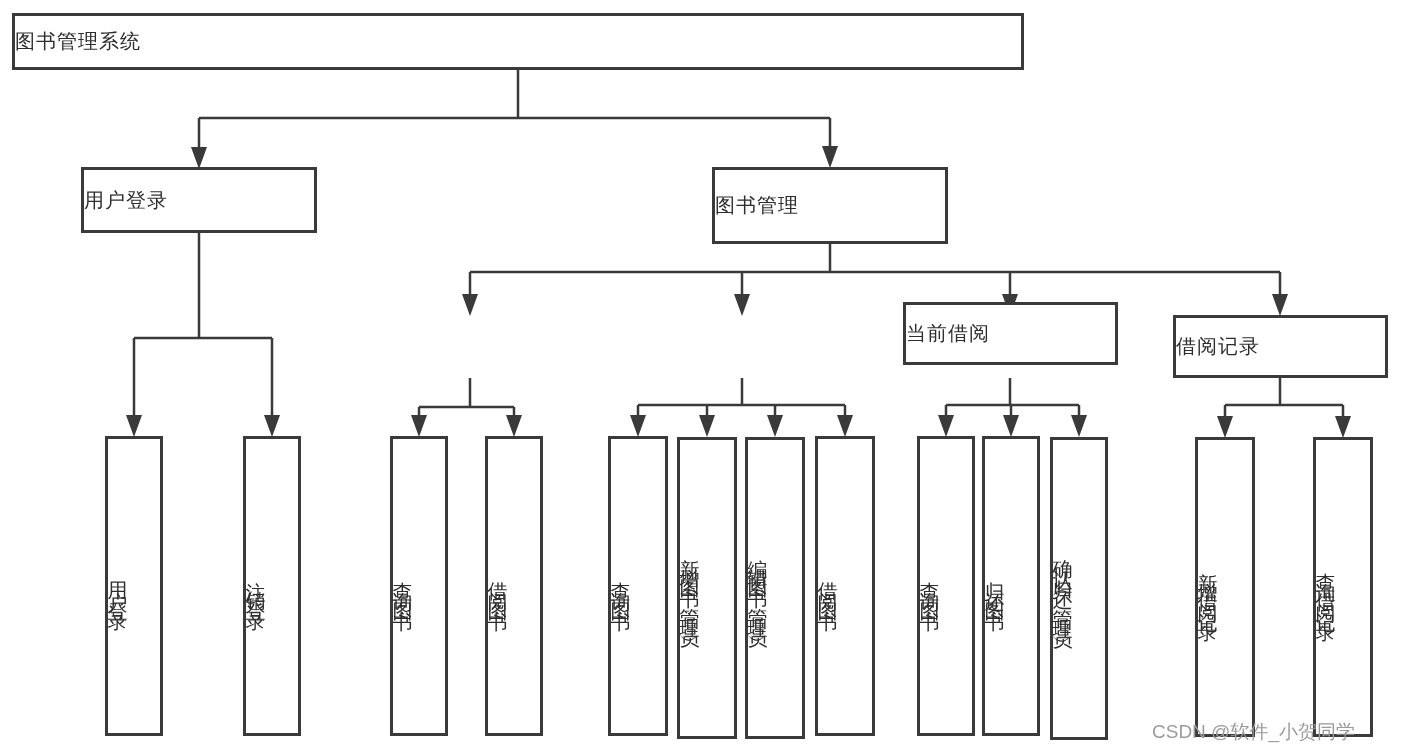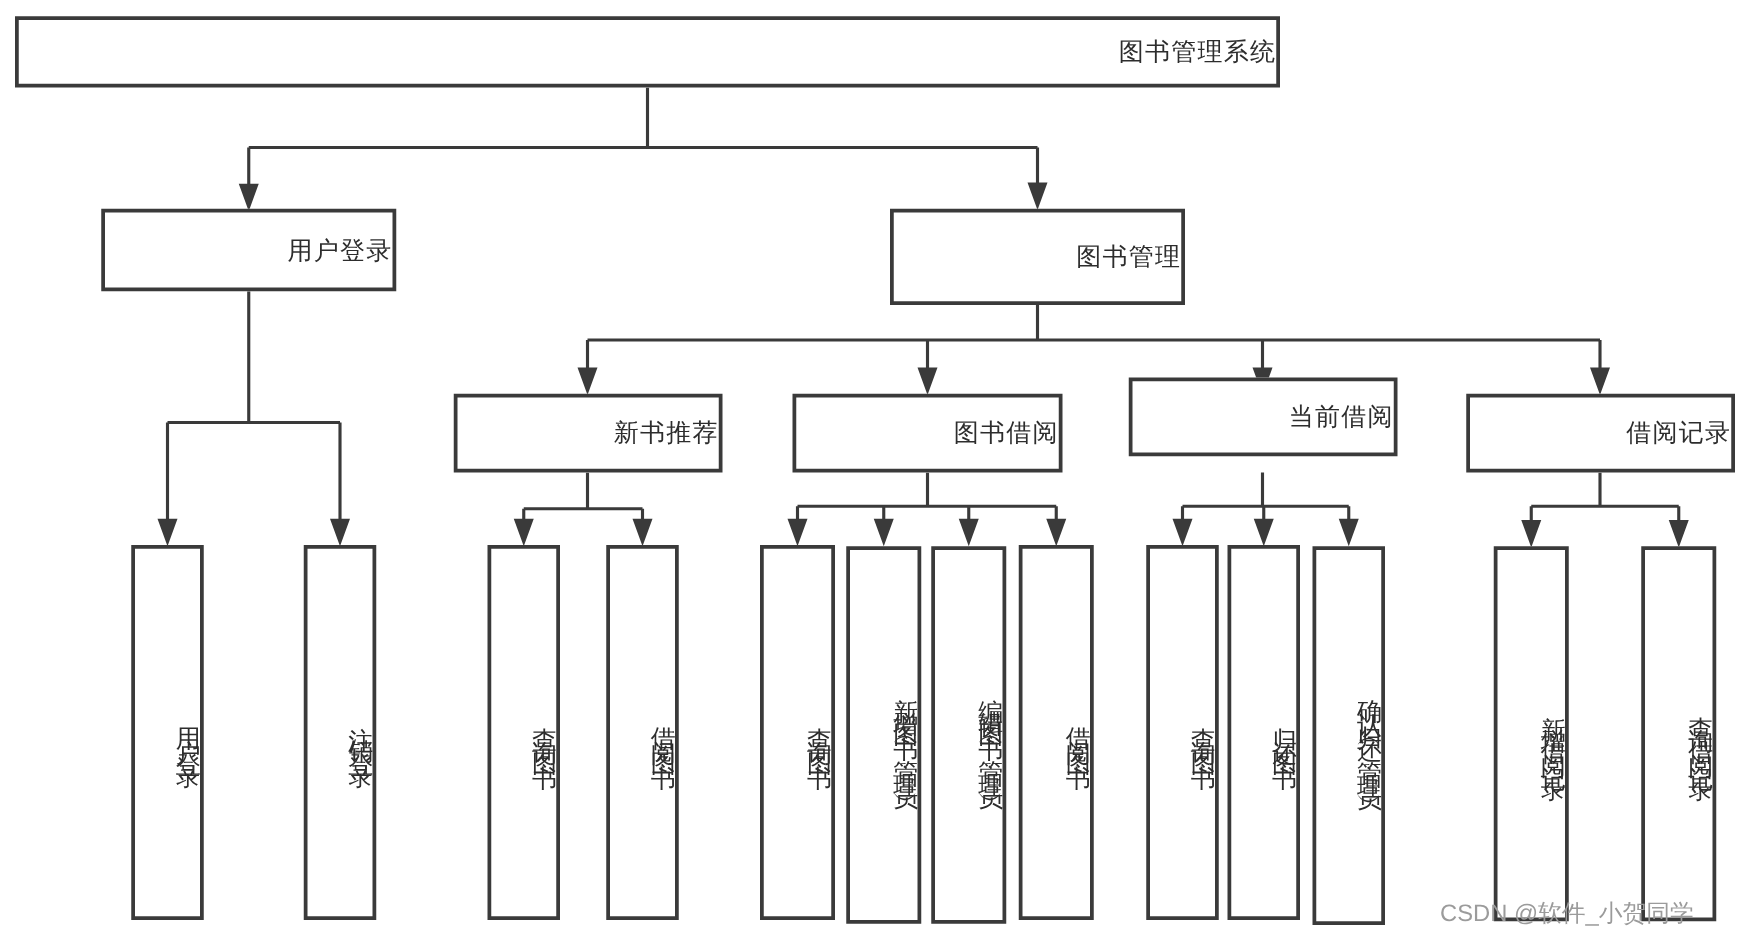--- a/index.html
+++ b/index.html
@@ -23,21 +23,21 @@
     height: 747px;
     pointer-events: none;
   }
   .box {
     position: absolute;
     box-sizing: border-box;
     background: #ffffff;
     border: 3px solid #3a3a3a;
     display: flex;
     align-items: center;
-    justify-content: flex-end;
+    justify-content: flex-start;
     color: #2d2d2d;
   }
   .hbox span {
     font-size: 20px;
     letter-spacing: 1px;
     white-space: nowrap;
   }
   .vbox span {
     writing-mode: vertical-rl;
     text-orientation: mixed;
@@ -94,26 +94,20 @@
     <span>图书管理系统</span>
   </div>
 
   <div class="box hbox" style="left:81px; top:167px; width:236px; height:66px;">
     <span>用户登录</span>
   </div>
   <div class="box hbox" style="left:712px; top:167px; width:236px; height:77px;">
     <span>图书管理</span>
   </div>
 
-  <div class="box hbox" style="left:363px; top:315px; width:215px; height:63px;">
-    <span>新书推荐</span>
-  </div>
-  <div class="box hbox" style="left:634px; top:315px; width:216px; height:63px;">
-    <span>图书借阅</span>
-  </div>
   <div class="box hbox" style="left:903px; top:302px; width:215px; height:63px;">
     <span>当前借阅</span>
   </div>
   <div class="box hbox" style="left:1173px; top:315px; width:215px; height:63px;">
     <span>借阅记录</span>
   </div>
 
   <div class="box vbox" style="left:105px; top:436px; width:58px; height:300px;">
     <span>用户登录</span>
   </div>

